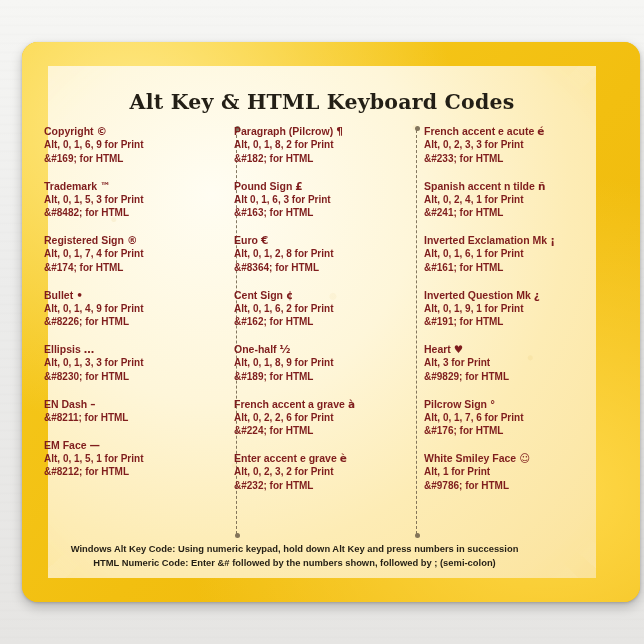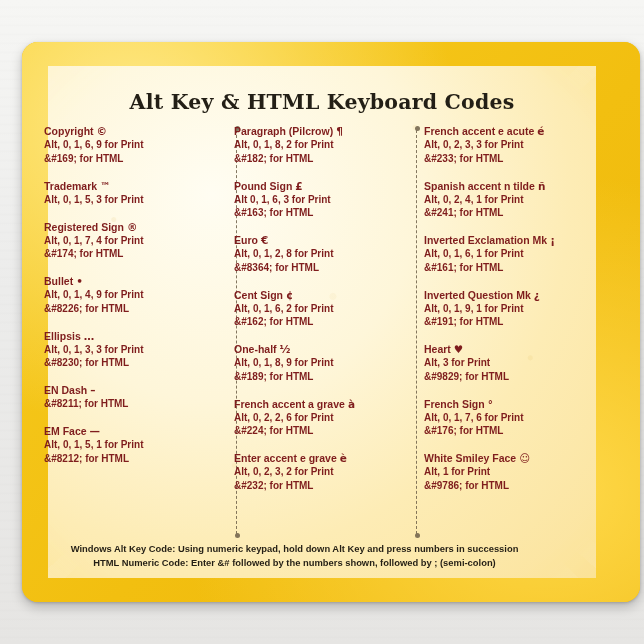--- a/index.html
+++ b/index.html
@@ -211,20 +211,21 @@
 
       <div class="col">
         <div class="entry">
           <div class="name"><span>Copyright</span><span class="glyph">©</span></div>
           <div class="line">Alt, 0, 1, 6, 9 for Print</div>
           <div class="line">&amp;#169; for HTML</div>
         </div>
         <div class="entry">
           <div class="name"><span>Trademark</span><span class="glyph">™</span></div>
           <div class="line">Alt, 0, 1, 5, 3 for Print</div>
+          <div class="line">&amp;#8482; for HTML</div>
         </div>
         <div class="entry">
           <div class="name"><span>Registered Sign</span><span class="glyph">®</span></div>
           <div class="line">Alt, 0, 1, 7, 4 for Print</div>
           <div class="line">&amp;#174; for HTML</div>
         </div>
         <div class="entry">
           <div class="name"><span>Bullet</span><span class="glyph">•</span></div>
           <div class="line">Alt, 0, 1, 4, 9 for Print</div>
           <div class="line">&amp;#8226; for HTML</div>
@@ -303,21 +304,21 @@
           <div class="name"><span>Inverted Question Mk</span><span class="glyph">¿</span></div>
           <div class="line">Alt, 0, 1, 9, 1 for Print</div>
           <div class="line">&amp;#191; for HTML</div>
         </div>
         <div class="entry">
           <div class="name"><span>Heart</span><span class="glyph">♥</span></div>
           <div class="line">Alt, 3 for Print</div>
           <div class="line">&amp;#9829; for HTML</div>
         </div>
         <div class="entry">
-          <div class="name"><span>French Sign</span><span class="glyph">°</span></div>
+          <div class="name"><span>Pilcrow Sign</span><span class="glyph">°</span></div>
           <div class="line">Alt, 0, 1, 7, 6 for Print</div>
           <div class="line">&amp;#176; for HTML</div>
         </div>
         <div class="entry">
           <div class="name"><span>White Smiley Face</span><span class="glyph">☺</span></div>
           <div class="line">Alt, 1 for Print</div>
           <div class="line">&amp;#9786; for HTML</div>
         </div>
       </div>
 

